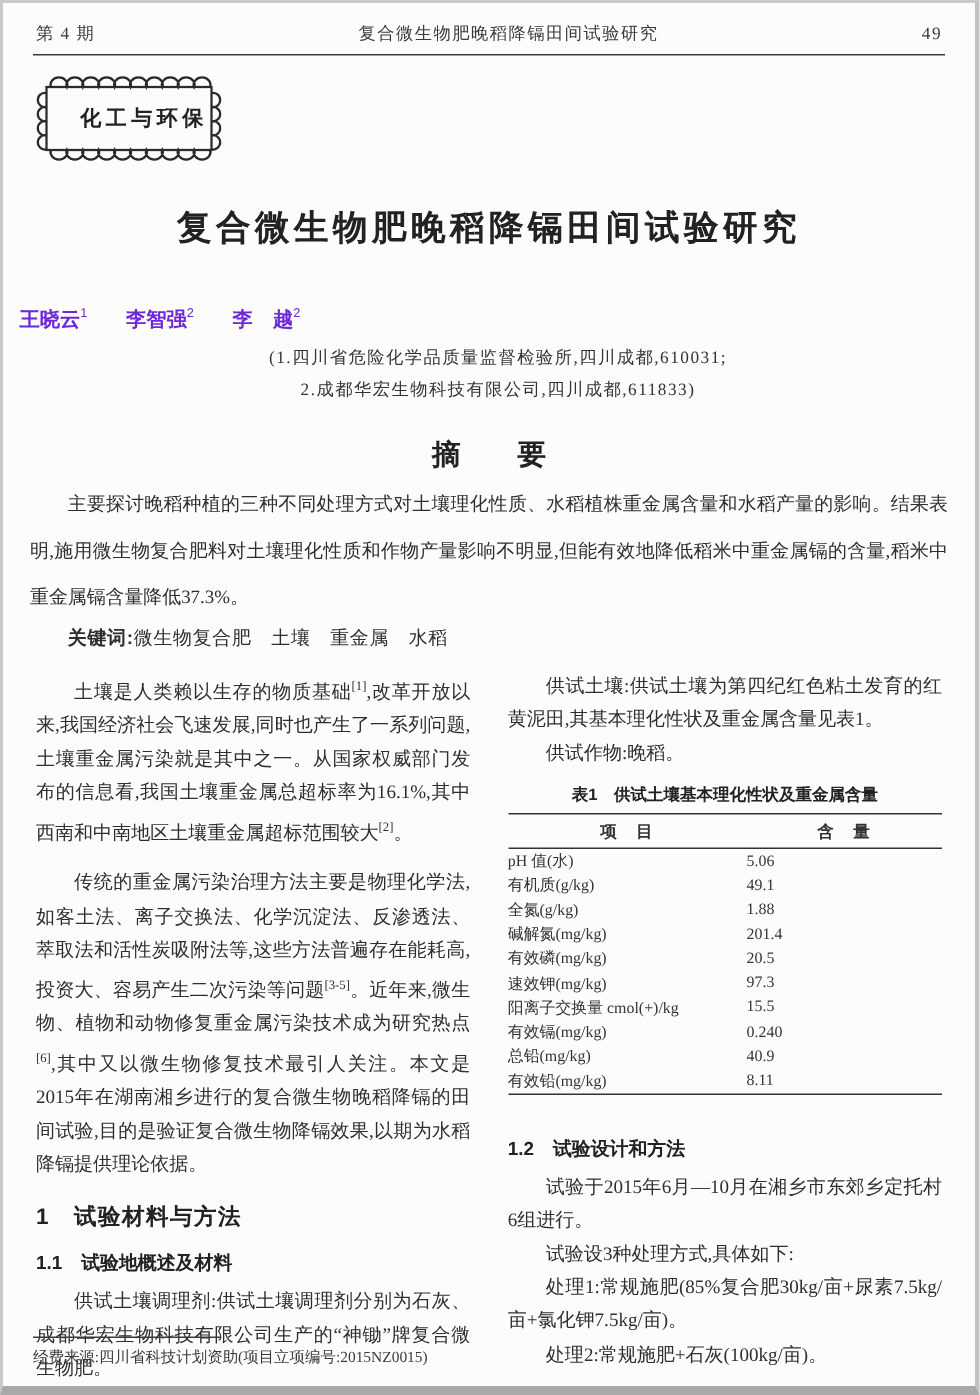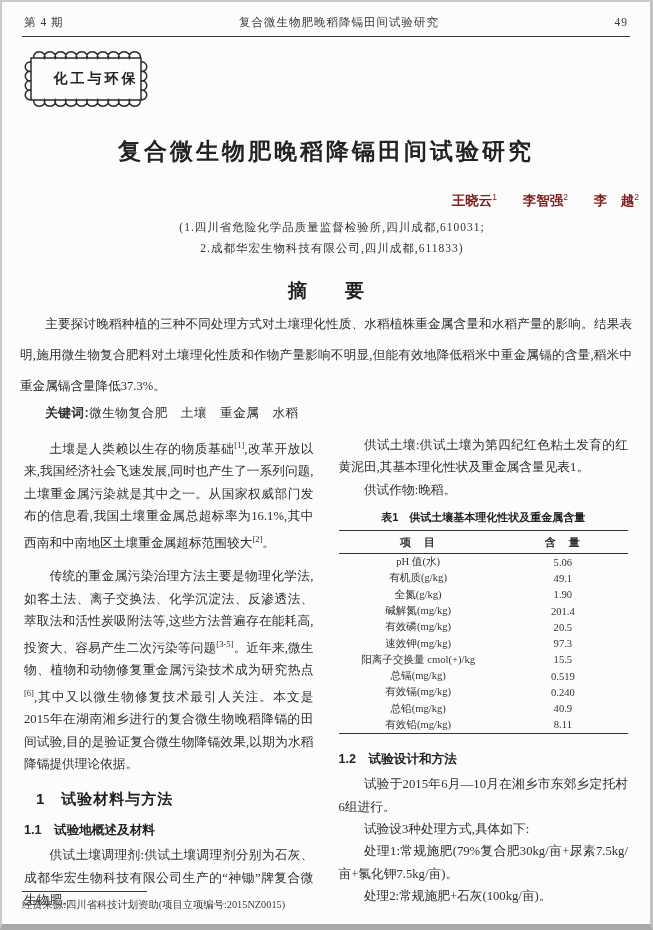--- a/index.html
+++ b/index.html
@@ -22,46 +22,46 @@
   .hdr-rule{border-top:1.6px solid #3a3a3a;margin:6px 20px 0 20px;}
   
   .cat-box{position:relative;width:130px;height:64px;margin:11px 0 0 20px;}
   .cat-box svg{position:absolute;left:0;top:0;}
   .cat-label{position:absolute;left:9px;top:10px;width:130px;height:42px;
              display:flex;align-items:center;justify-content:center;
              font-size:14px;letter-spacing:3px;color:#222;font-weight:600;}
   
   .title{margin-top:24px;text-align:center;font-size:23px;font-weight:600;
          letter-spacing:3px;color:#222;}
-  .authors{margin-top:24px;text-align:right;font-size:13.5px;font-weight:bold;color:#7f1d1d;}
+  .authors{margin-top:36px;text-align:left;font-size:13.5px;font-weight:bold;color:#6d28d9;}
   .authors .author{margin:0 11px;}
   .authors sup{font-size:8.5px;font-weight:normal;}
   .affil{margin-top:7px;text-align:center;font-size:11.5px;line-height:21px;color:#333;
          letter-spacing:1px;padding-left:12px;}
   
   .abs-head{margin-top:19px;text-align:center;font-size:19px;font-weight:bold;color:#222;}
   .abs-text{margin:5px 18px 0 18px;font-size:12.6px;line-height:31px;
             text-align:justify;text-indent:2em;}
   .kw-line{margin:0 18px;font-size:12.6px;line-height:22.3px;text-indent:2em;letter-spacing:0.5px;}
   .kw-label{font-weight:bold;font-family:"Liberation Sans","DejaVu Sans",sans-serif;}
   
   .cols{display:flex;gap:25px;margin:10px 22px 0 22px;}
   .col{width:295px;box-sizing:border-box;}
   .col p{margin:0;font-size:12.7px;line-height:22.4px;text-align:justify;text-indent:2em;}
   .col .sp{margin-bottom:11px;}
   sup.ref{font-size:8.5px;}
-  .sec-h1{margin:15px 0 12px 12px;font-size:15px;font-weight:bold;color:#222;letter-spacing:1px;}
+  .sec-h1{margin:15px 0 12px 0;font-size:15px;font-weight:bold;color:#222;letter-spacing:1px;}
   .sec-h2{margin:13px 0 5px 0;font-size:12.6px;font-weight:bold;color:#222;}
   
   .tbl-caption{margin:9px 0 5px 0;text-align:center;font-size:11px;font-weight:bold;color:#222;}
   table.soil{width:100%;border-collapse:collapse;font-size:10.6px;color:#333;
              border-top:1.6px solid #333;border-bottom:1.6px solid #333;}
   table.soil th{font-weight:bold;font-size:11px;padding:4px 0 3px 0;
                 border-bottom:0.9px solid #333;letter-spacing:1px;}
-  table.soil td{padding:1.15px 0;text-align:center;}
+  table.soil td{padding:1.15px 0;}
   table.soil .c-item{width:55%;}
   table.soil .c-val{width:45%;}
   
   .footnote{position:absolute;left:20px;bottom:12px;width:330px;font-size:10.3px;color:#3a3a3a;}
   .footnote-rule{width:125px;border-top:1px solid #3a3a3a;margin-bottom:6px;}
 </style>
 </head>
 <body>
 
 <div class="page">
@@ -129,61 +129,57 @@
           <tr>
               <td>pH 值(水)</td>
               <td>5.06</td>
             </tr>
           <tr>
               <td>有机质(g/kg)</td>
               <td>49.1</td>
             </tr>
           <tr>
               <td>全氮(g/kg)</td>
-              <td>1.90</td>
+              <td>1.88</td>
             </tr>
           <tr>
               <td>碱解氮(mg/kg)</td>
               <td>201.4</td>
             </tr>
           <tr>
               <td>有效磷(mg/kg)</td>
               <td>20.5</td>
             </tr>
           <tr>
               <td>速效钾(mg/kg)</td>
               <td>97.3</td>
             </tr>
           <tr>
               <td>阳离子交换量 cmol(+)/kg</td>
               <td>15.5</td>
             </tr>
           <tr>
-              <td>总镉(mg/kg)</td>
-              <td>0.519</td>
-            </tr>
-          <tr>
               <td>有效镉(mg/kg)</td>
               <td>0.240</td>
             </tr>
           <tr>
               <td>总铅(mg/kg)</td>
               <td>40.9</td>
             </tr>
           <tr>
               <td>有效铅(mg/kg)</td>
               <td>8.11</td>
             </tr>
         </tbody>
       </table>
 
-      <div class="sec-h2 hei" style="margin-top:17px;">1.2　试验设计和方法</div>
+      <div class="sec-h2 hei" style="margin-top:28px;">1.2　试验设计和方法</div>
       <p>试验于2015年6月—10月在湘乡市东郊乡定托村6组进行。</p>
       <p>试验设3种处理方式,具体如下:</p>
-      <p>处理1:常规施肥(79%复合肥30kg/亩+尿素7.5kg/亩+氯化钾7.5kg/亩)。</p>
+      <p>处理1:常规施肥(85%复合肥30kg/亩+尿素7.5kg/亩+氯化钾7.5kg/亩)。</p>
       <p>处理2:常规施肥+石灰(100kg/亩)。</p>
     </div>
   </div>
 
   <div class="footnote">
     <div class="footnote-rule"></div>
     <span>经费来源:四川省科技计划资助(项目立项编号:2015NZ0015)</span>
   </div>
 
 </div>

